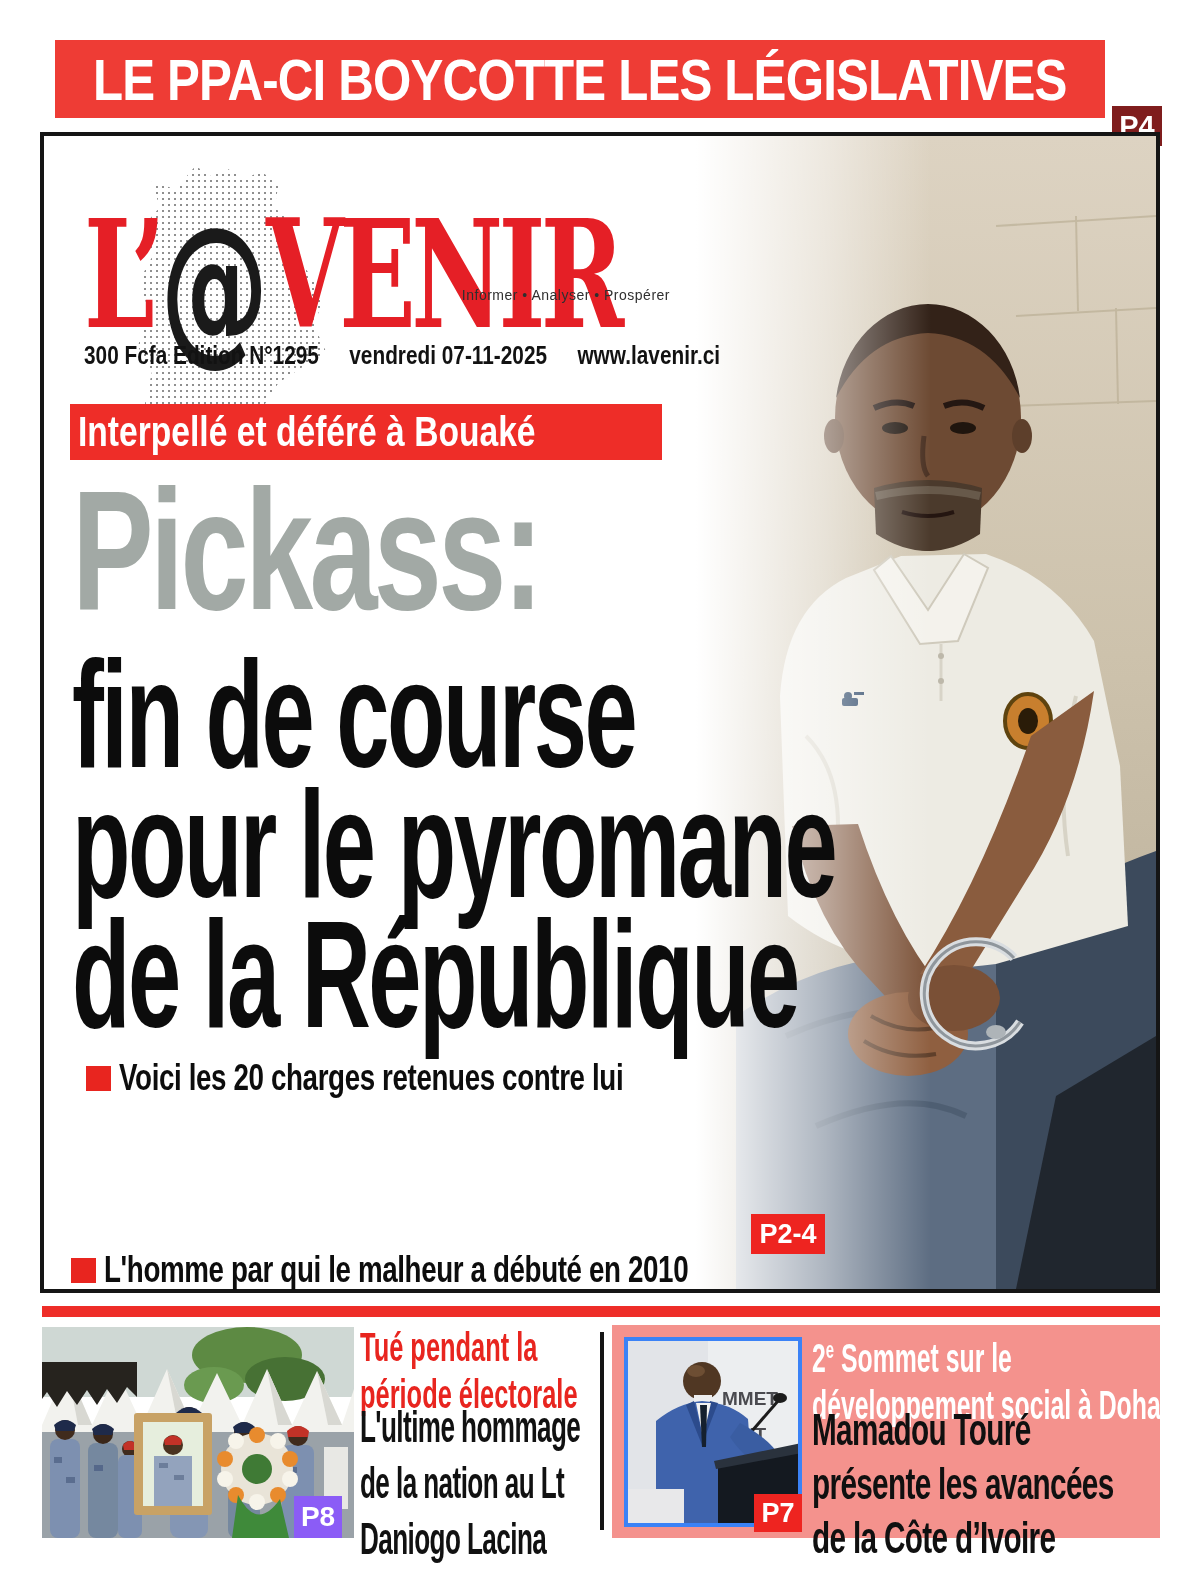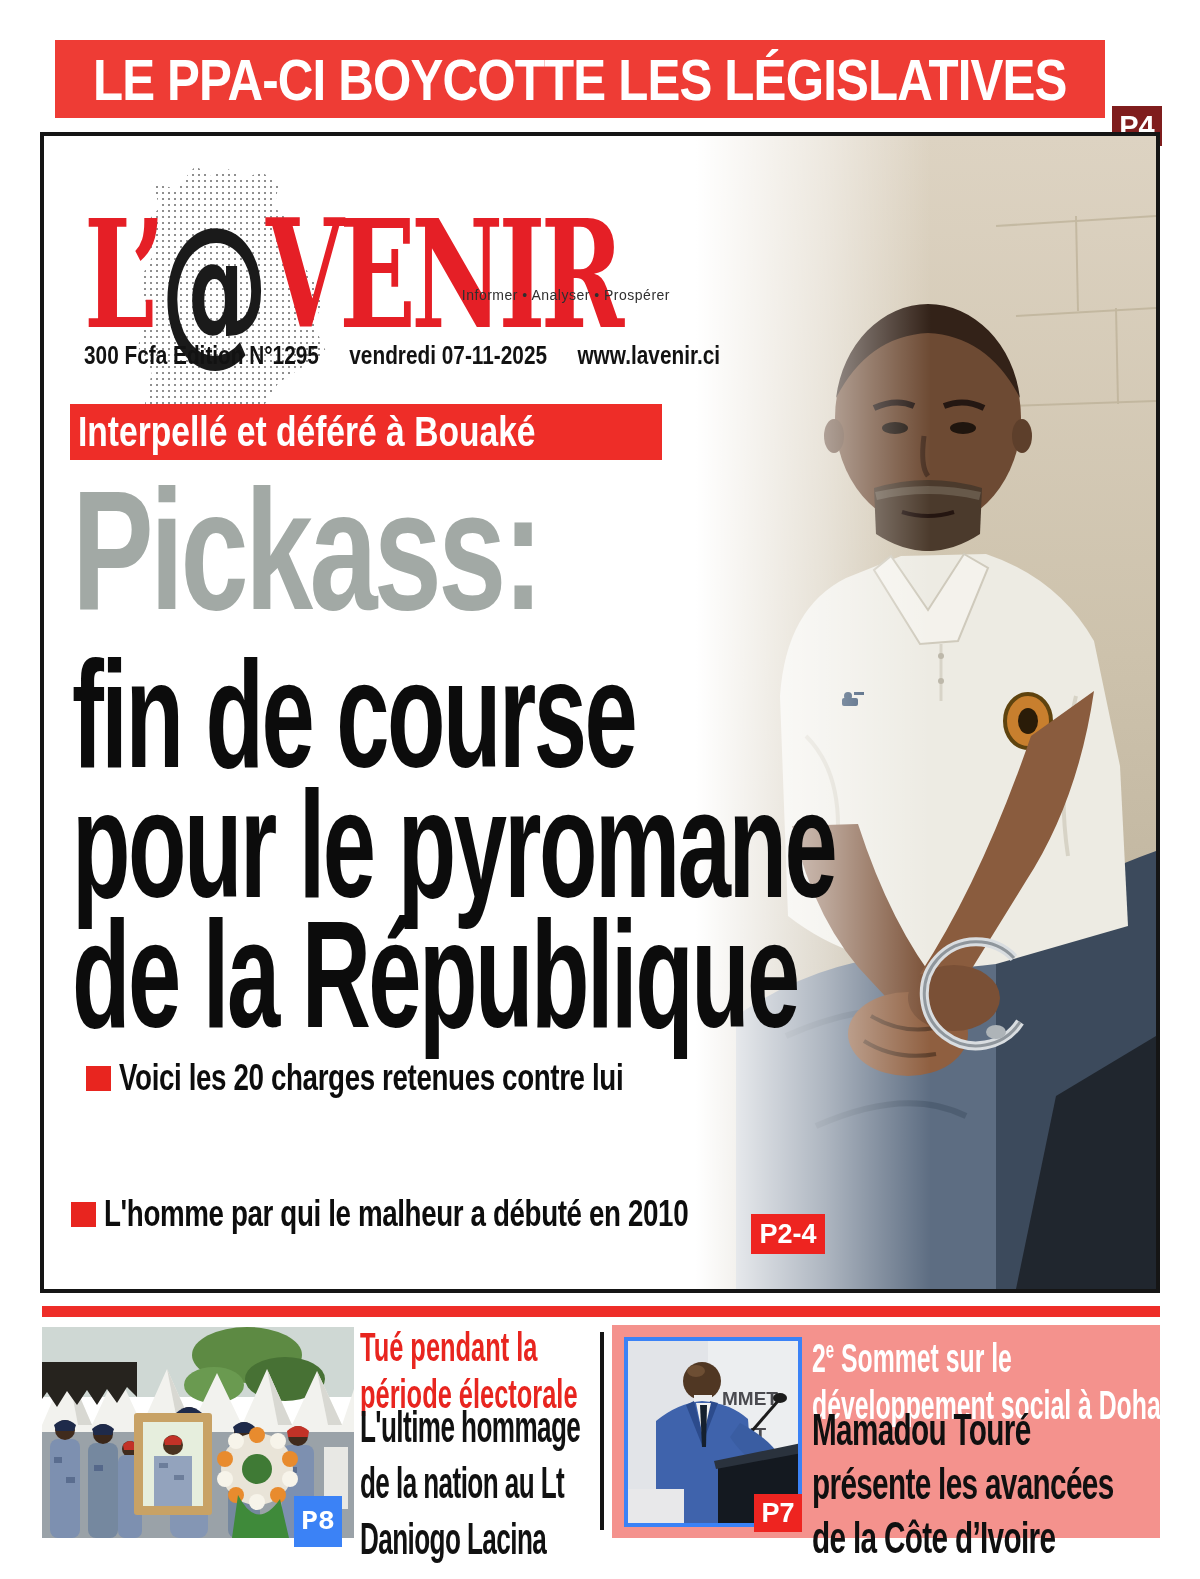--- a/index.html
+++ b/index.html
@@ -38,21 +38,21 @@
   .hl-black{line-height:.95;z-index:3;}
   .hl-black .cond{font-size:152px;font-weight:800;letter-spacing:-4px;color:#0c0c0c;transform:scaleX(.63);}
   .bullet-row{height:44px;display:flex;align-items:center;z-index:3;}
   .bullet-sq{width:25px;height:25px;background:#e8251f;margin-right:8px;flex:none;}
   .bullet-row .cond{font-size:37px;font-weight:bold;letter-spacing:-.5px;color:#0d0d0d;transform:scaleX(.75);}
   .p24{left:751px;top:1214px;width:74px;height:40px;background:#ee2420;font-size:27px;z-index:4;text-align:right;}
 
   
   .red-bar{left:42px;top:1306px;width:1118px;height:11px;background:#ee2d28;}
   .photo-left{left:42px;top:1327px;width:312px;height:211px;overflow:hidden;}
-  .p8{left:294px;top:1496px;width:48px;height:51px;background:#3b82f6;font-size:28px;z-index:4;font-family:Liberation Mono, monospace;}
+  .p8{left:294px;top:1496px;width:48px;height:42px;background:#8b5cf6;font-size:28px;z-index:4;}
   .kicker-left{left:360px;top:1328px;line-height:38px;}
   .kicker-left .cond{font-size:41px;font-weight:800;color:#e8251f;transform:scaleX(.62);}
   .hl-left{left:360px;top:1404px;line-height:46px;}
   .hl-left .cond{font-size:45px;font-weight:800;letter-spacing:-1px;color:#111;transform:scaleX(.58);}
   .vdivider{left:600px;top:1332px;width:4px;height:198px;background:#151515;}
   .pink-card{left:612px;top:1325px;width:548px;height:213px;background:#f4928d;}
   .photo-right{left:624px;top:1337px;width:178px;height:190px;overflow:hidden;border:4px solid #3b82f6;box-sizing:border-box;}
   .p7{left:754px;top:1494px;width:48px;height:38px;background:#ee2420;font-size:27px;z-index:4;}
   .kicker-right{left:812px;top:1331px;line-height:38px;}
   .kicker-right .cond{font-size:40px;font-weight:800;color:#fff;transform:scaleX(.62);}
@@ -177,21 +177,21 @@
     <span class="cond">pour le pyromane</span>
   </div>
   <div class="abs hl-black" style="left:72px;top:902px;">
     <span class="cond">de la République</span>
   </div>
 
   <div class="abs bullet-row" style="left:86px;top:1056px;justify-content:center;">
     <span class="bullet-sq"></span>
     <span class="cond">Voici les 20 charges retenues contre lui</span>
   </div>
-  <div class="abs bullet-row" style="left:71px;top:1192px;">
+  <div class="abs bullet-row" style="left:71px;top:1248px;">
     <span class="bullet-sq"></span>
     <span class="cond">L'homme par qui le malheur a débuté en 2010</span>
   </div>
   <div class="abs badge p24">P2-4</div>
 
   <div class="abs red-bar"></div>
 
   <div class="abs photo-left">
     <svg width="312" height="211" viewBox="0 0 312 211">
       <rect width="312" height="70" fill="#cfd8d4"></rect>

